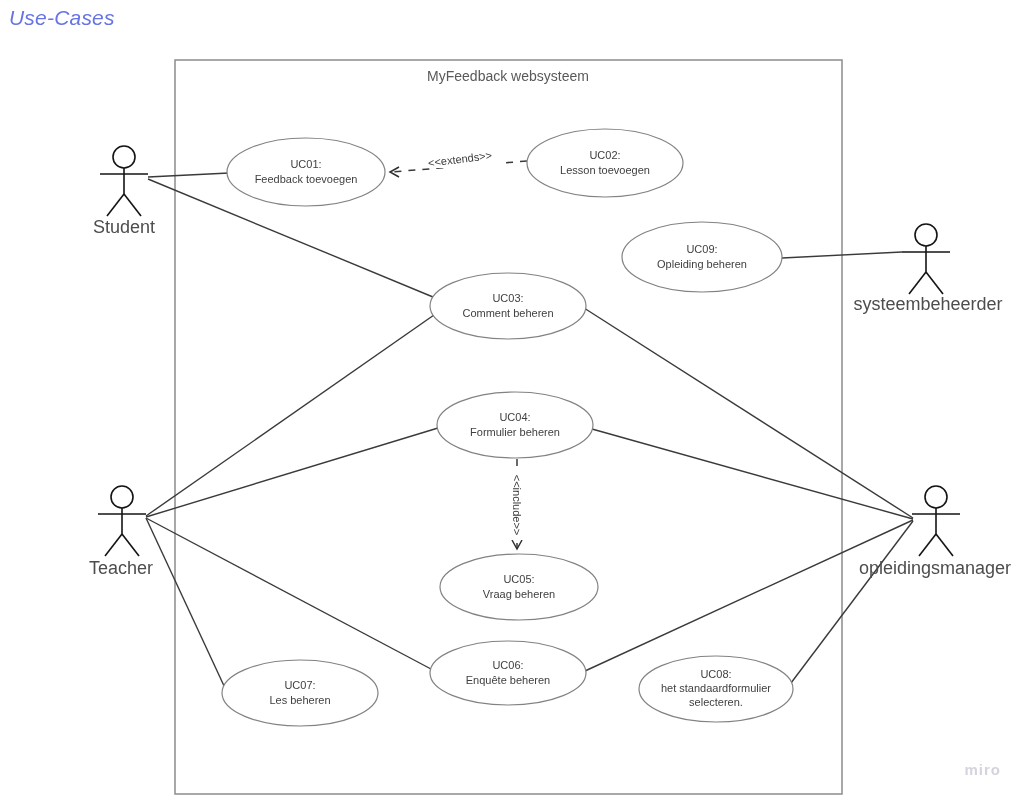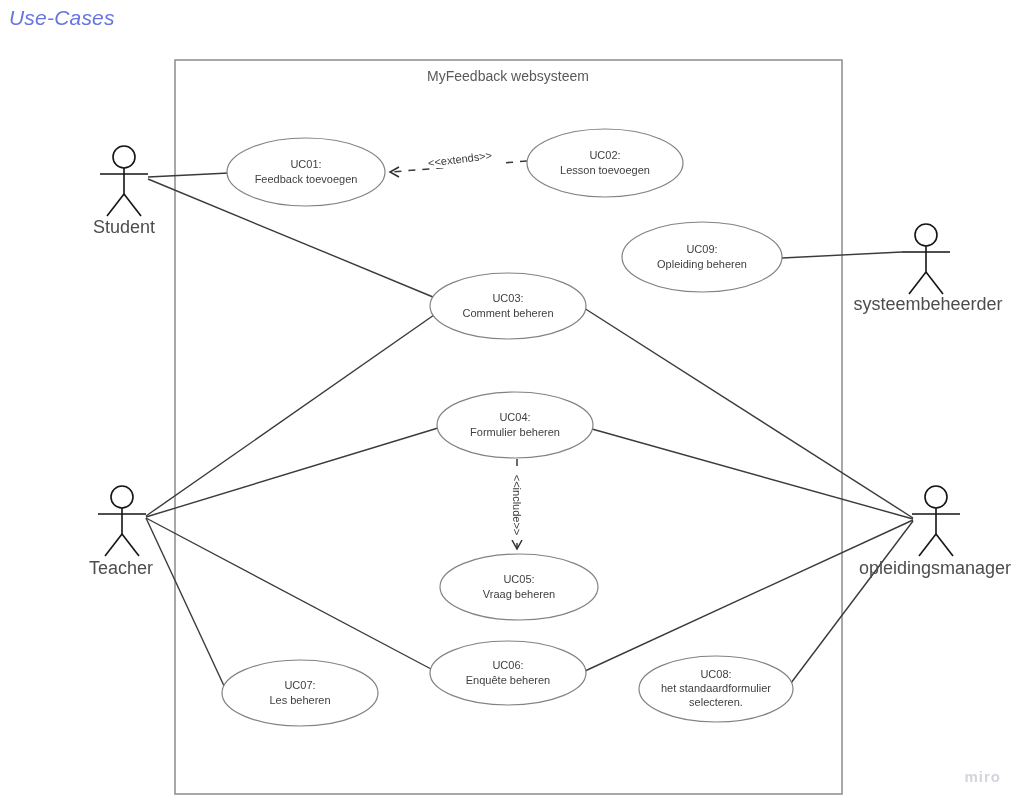--- a/index.html
+++ b/index.html
@@ -17,21 +17,21 @@
     top: 6px;
     font-size: 21px;
     font-style: italic;
     color: #6674e4;
     letter-spacing: 0.2px;
   }
   .diagram-svg { position: absolute; left: 0; top: 0; }
   .watermark {
     position: absolute;
     right: 24px;
-    bottom: 17px;
+    bottom: 24px;
     font-size: 15px;
     font-weight: 700;
     letter-spacing: 1px;
     color: #d4d4de;
   }
   text { font-family: "Liberation Sans", sans-serif; }
   .sys-title { font-size: 14px; fill: #595959; }
   .uc-text { font-size: 11px; fill: #404040; }
   .rel-label { font-size: 11px; fill: #3a3a3a; }
   .actor-label { font-size: 18px; fill: #4d4d4d; }

